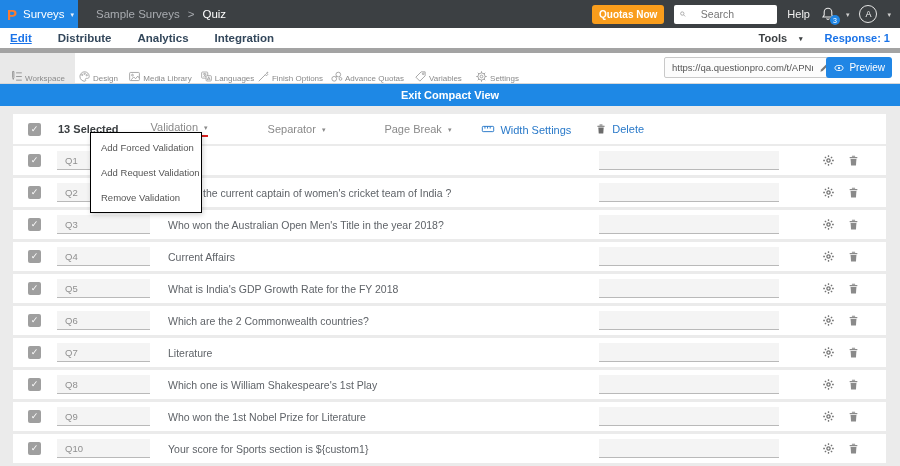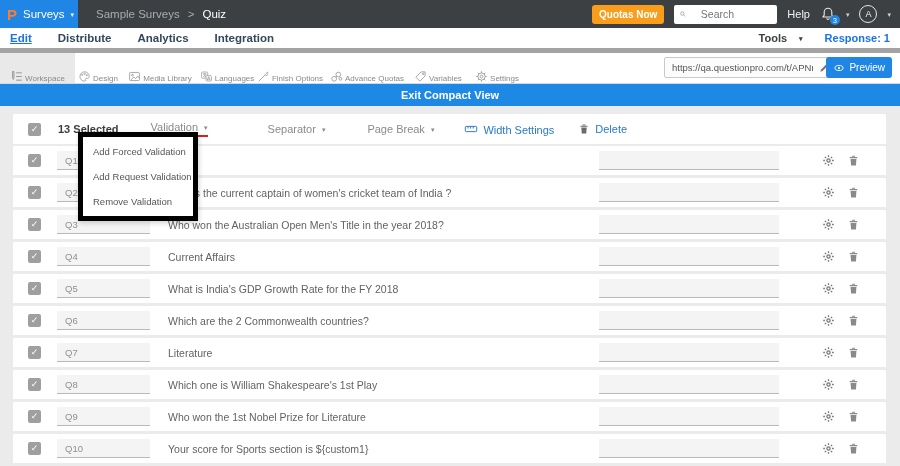--- a/index.html
+++ b/index.html
@@ -50,27 +50,27 @@
   
   .content{padding:8px 0 0 13px}
   .checkbox{width:13px;height:13px;background:#9f9f9f;border-radius:2px;color:#fff;font-size:9px;display:flex;align-items:center;justify-content:center;line-height:1;cursor:pointer;flex:none}
   .bulk-bar{background:#fff;height:30px;display:flex;align-items:center;width:873px}
   .bulk-bar .checkbox{margin-left:15px}
   .sel-count{margin-left:17px;font-size:11px;font-weight:bold;color:#3c4043}
   .menu-label{font-size:11px;color:#8a8a8a;display:flex;align-items:center;gap:6px;cursor:pointer}
   .menu-label .caret{color:#8a8a8a}
   .mv{margin-left:32px;border-bottom:2px solid #d8201f;padding-bottom:2px}
   .ms{margin-left:60px}
-  .mp{margin-left:42px}
+  .mp{margin-left:59px}
   .blue-action{display:flex;align-items:flex-end;gap:5px;font-size:11px;color:#2979c9;cursor:pointer}
   .ws{margin-left:30px}
   .del{margin-left:24px}
 
   
-  .dropdown{position:absolute;left:78px;top:132px;width:110px;background:#fff;box-shadow:1px 2px 5px rgba(0,0,0,.18);border:5px solid #000000;z-index:5;padding:2px 0}
+  .dropdown{position:absolute;left:90px;top:132px;width:110px;background:#fff;box-shadow:1px 2px 5px rgba(0,0,0,.18);border:1px solid #000000;z-index:5;padding:2px 0}
   .dropdown-item{font-size:9.5px;color:#555;padding:7px 2px 7px 10px;white-space:nowrap;cursor:pointer}
 
   
   .qrow{background:#fff;height:29px;margin-top:3px;display:flex;align-items:center;width:873px}
   .qrow:first-child{margin-top:2px}
   .qrow .checkbox{margin-left:15px}
   .code-input{margin-left:16px;width:93px;height:19px;background:#f4f4f4;border:none;border-bottom:1px solid #b9b9b9;font-size:9.5px;color:#8f8f8f;padding:0 0 0 8px;box-sizing:border-box;outline:none;flex:none}
   .q-text{margin-left:18px;font-size:10.5px;color:#5f6368;flex:1;white-space:nowrap;overflow:hidden}
   .answer-input{width:180px;height:19px;background:#f4f4f4;border:none;border-bottom:1px solid #b9b9b9;box-sizing:border-box;outline:none;flex:none}
   .row-gear{margin-left:43px;cursor:pointer}

